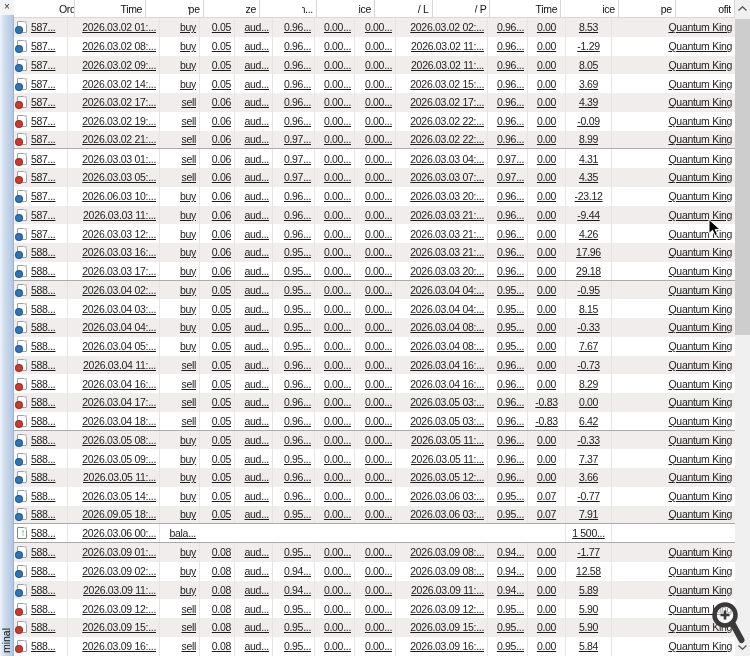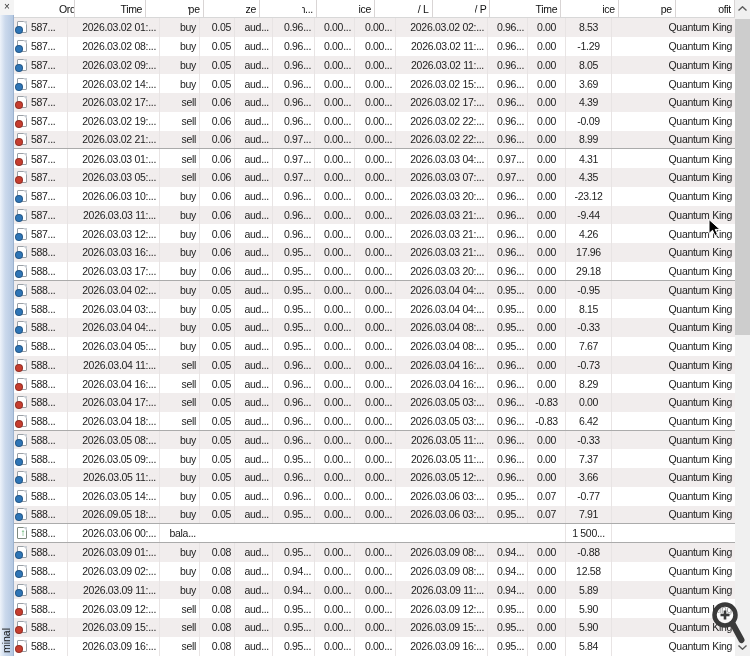--- a/index.html
+++ b/index.html
@@ -34,21 +34,21 @@
   .table { position:absolute; left:14px; top:0; width:721px; height:656px; background:#fff; }
   .thead {
     display:flex; height:18px; background:#fff;
     border-bottom:1px solid #d8d8d8;
   }
   .hcell {
     display:flex; align-items:center; height:100%;
     padding:0 3px; border-right:1px solid #d9d5d5;
     overflow:hidden; white-space:nowrap; color:#111;margin-left:42px;
   }
-  .tbody { height:638px; overflow:hidden; }
+  .tbody { height:638px; overflow:hidden;text-decoration:underline; }
   .row { display:flex; height:18.76px; background:#fff; }
   .row.alt { background:#f1eded; }
   .row.sep { border-bottom:1px solid #ababab; }
   .cell {
     display:flex; align-items:center; height:100%;
     padding:0 3px; border-right:1px solid #e8e4e4;
     overflow:hidden; white-space:nowrap;
   }
   .right  { justify-content:flex-end; }
   .center { justify-content:center; }
@@ -638,21 +638,21 @@
     <div class="cell c1 right val">2026.03.09 01:...</div>
     <div class="cell c2 right val">buy</div>
     <div class="cell c3 right val">0.08</div>
     <div class="cell c4 right val">aud...</div>
     <div class="cell c5 right val">0.95...</div>
     <div class="cell c6 right val">0.00...</div>
     <div class="cell c7 right val">0.00...</div>
     <div class="cell c8 right val">2026.03.09 08:...</div>
     <div class="cell c9 right val">0.94...</div>
     <div class="cell c10 center val">0.00</div>
-    <div class="cell c11 center val">-0.88</div>
+    <div class="cell c11 center val">-1.77</div>
     <div class="cell c12 right val">Quantum King</div>
   </div>
         <div class="row">
     <div class="cell c0">
       <span class="ordericon buy"></span>
       <span class="val">588...</span>
     </div>
     <div class="cell c1 right val">2026.03.09 02:...</div>
     <div class="cell c2 right val">buy</div>
     <div class="cell c3 right val">0.08</div>

